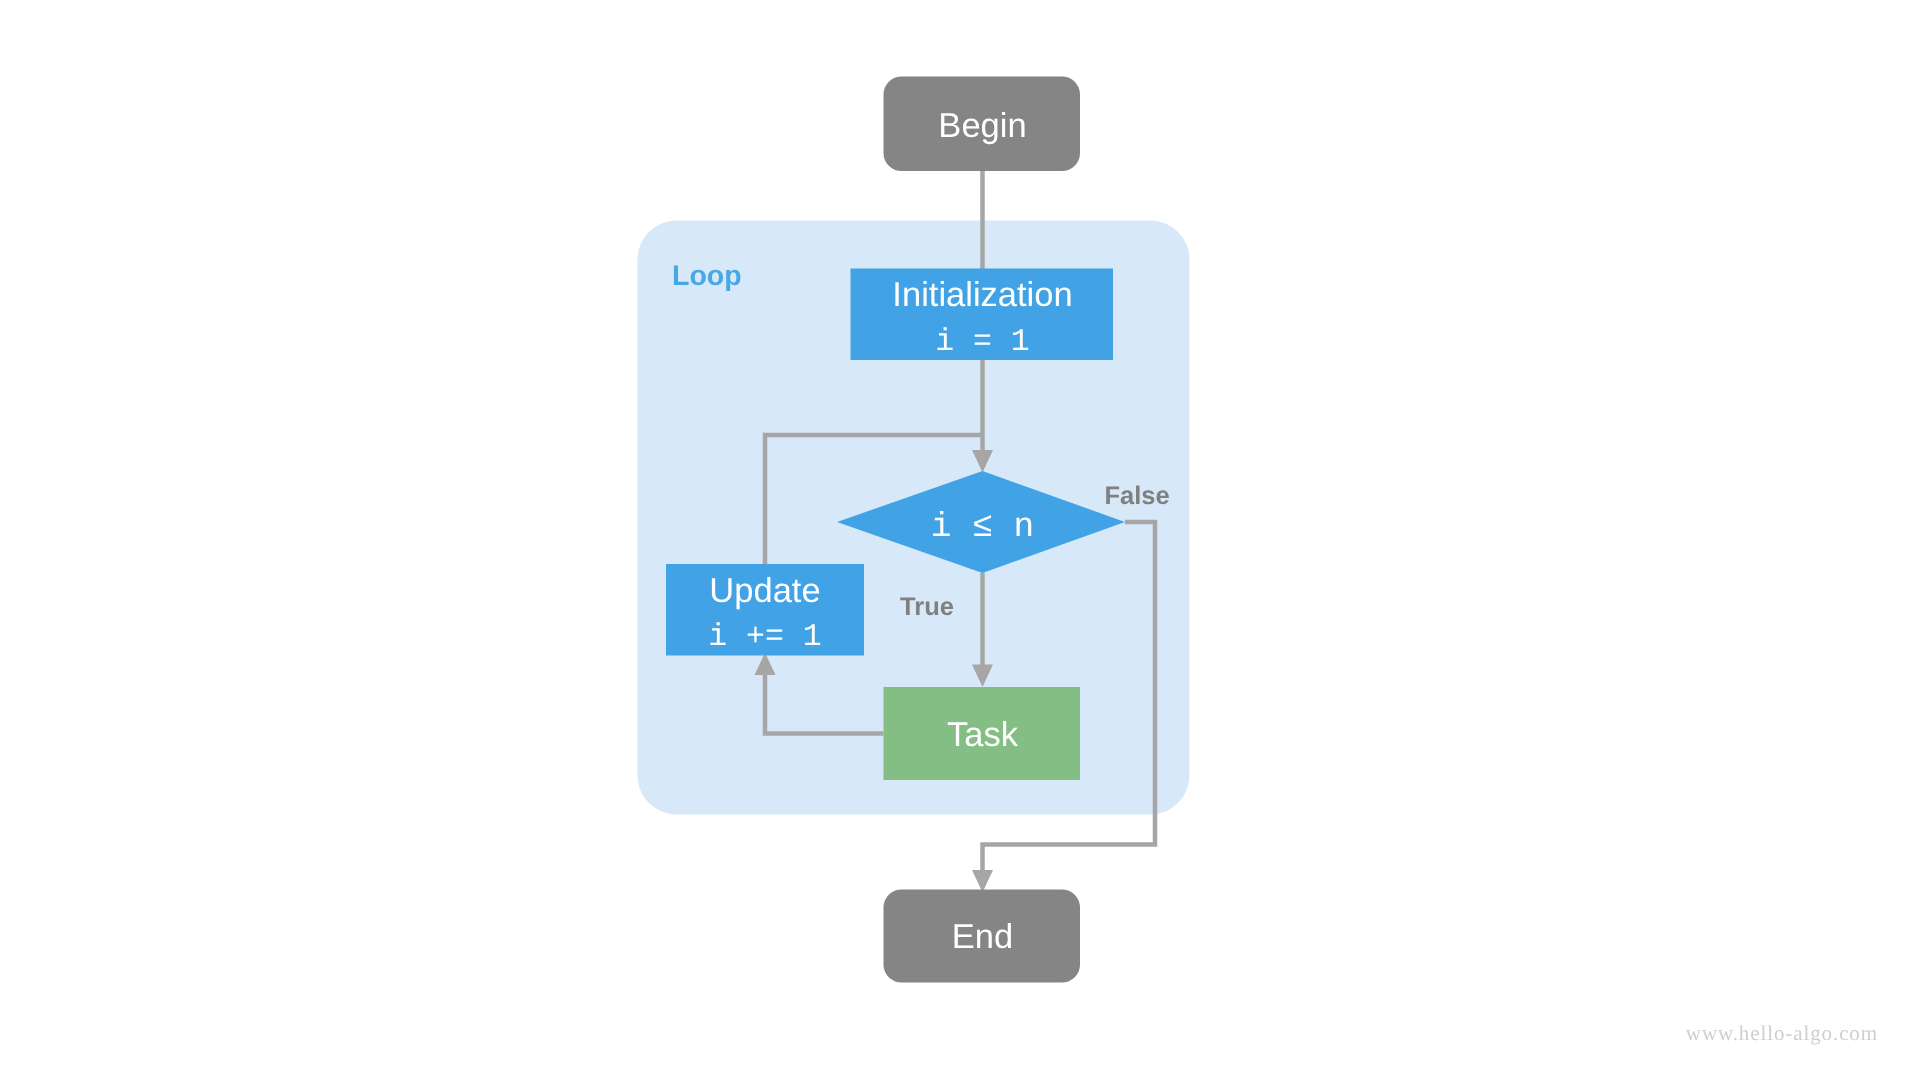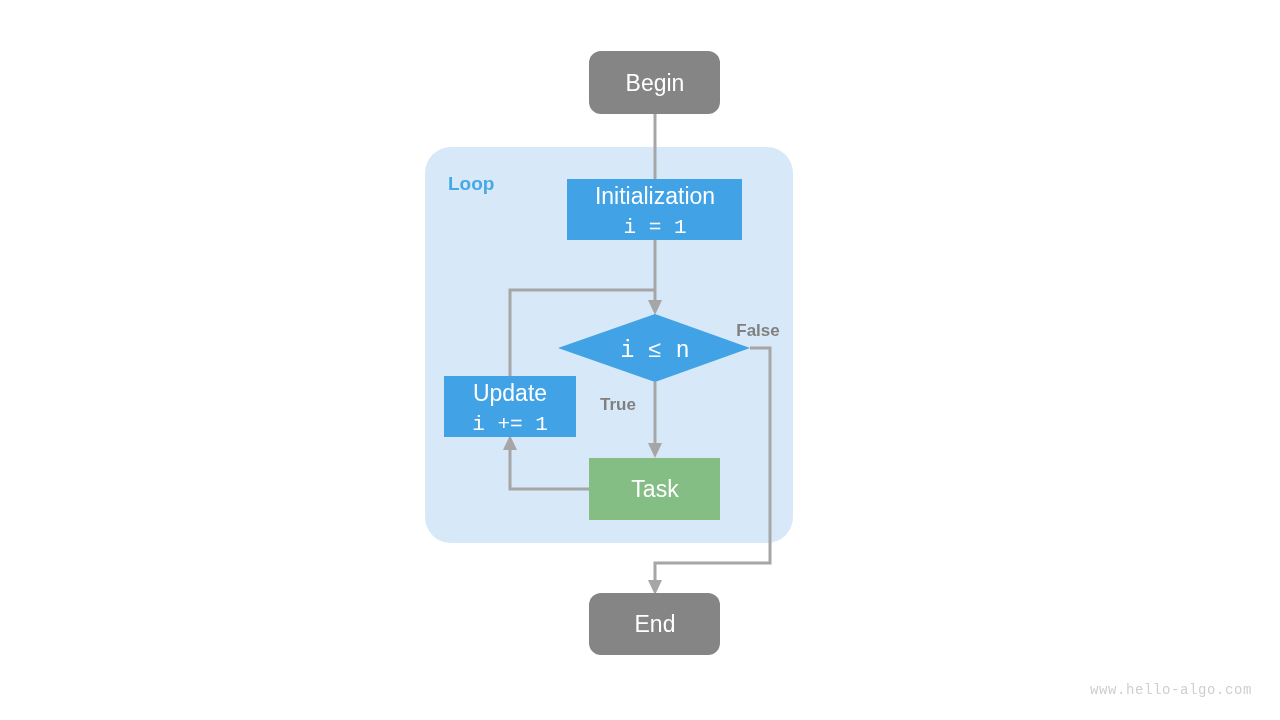--- a/index.html
+++ b/index.html
@@ -43,21 +43,21 @@
   .edge-label {
     font-family: "Liberation Sans", sans-serif;
     font-size: 17px;
     font-weight: bold;
     fill: #808080;
   }
   .watermark {
     position: absolute;
     right: 28px;
     bottom: 22px;
-    font-family: Liberation Mono, monospace;
+    font-family: Liberation Serif, serif;
     font-size: 14px;
     letter-spacing: 0.6px;
     color: #cfcfcf;
     white-space: nowrap;
   }
   .edge-line {
     fill: none;
     stroke: #a6a6a6;
     stroke-width: 3;
   }

